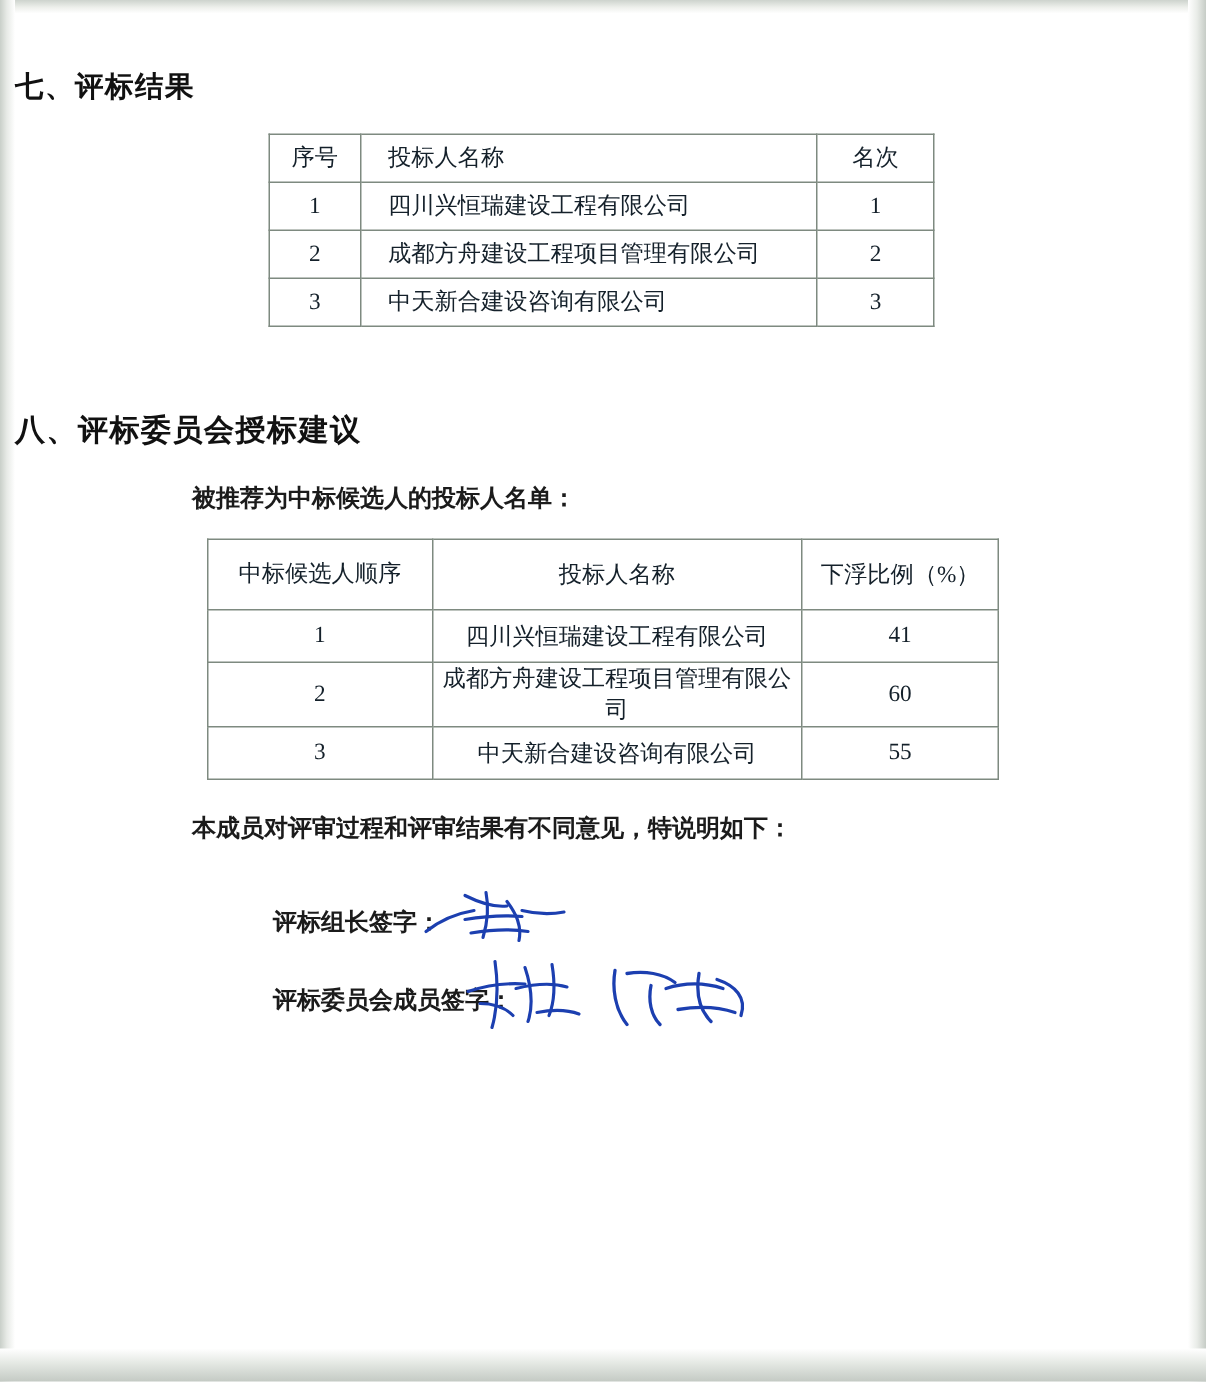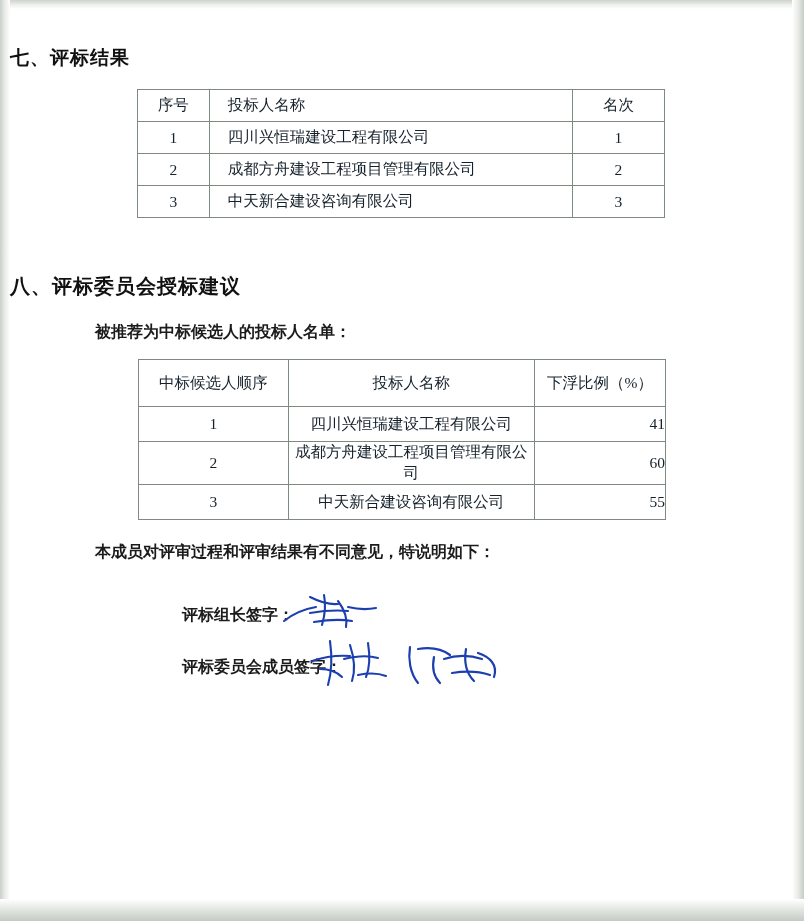--- a/index.html
+++ b/index.html
@@ -65,38 +65,38 @@
   .title-9 {
     font-size: 20px;
     margin-top: 50px;
   }
 
   .para {
     font-size: 16px;
     font-weight: bold;
     color: #1b1b1b;
     margin-top: 22px;
-    margin-left: 85px;
+    margin-left: 118px;
   }
 
   table {
     border-collapse: collapse;
     font-size: 15.5px;
   }
   table td, table th {
     border: 1px solid #7e8a80;
     padding: 0;
     font-weight: normal;
     color: #14202a;
   }
 
   
   .tbl7 {
     margin: 18px auto 0 auto;
-    width: 528px;
+    width: 444px;
   }
   .tbl7 td {
     height: 31px;
     text-align: center;
     vertical-align: middle;
   }
   .tbl7 .c-no { width: 62px; }
   .tbl7 .c-name { width: 300px; text-align: left; padding-left: 18px; }
   .tbl7 .c-rank { width: 80px; }
   .tbl7 thead td { font-weight: normal; text-align: center; padding-left: 0; }
@@ -109,21 +109,21 @@
   .tbl8 td {
     height: 34px;
     text-align: center;
     vertical-align: middle;
   }
   .tbl8 .h-order { width: 128px; line-height: 1.55; padding: 6px 14px; }
   .tbl8 .h-name { width: 262px; }
   .tbl8 .h-ratio { width: 136px; }
   .tbl8 .c-order { width: 128px; }
   .tbl8 .c-name { width: 262px; }
-  .tbl8 .c-ratio { width: 136px; text-align: right; }
+  .tbl8 .c-ratio { width: 136px; }
 
   
   .sign-block {
     margin-top: 42px;
     margin-left: 0;
     position: relative;
   }
   .sign-row {
     font-size: 16px;
     font-weight: bold;

